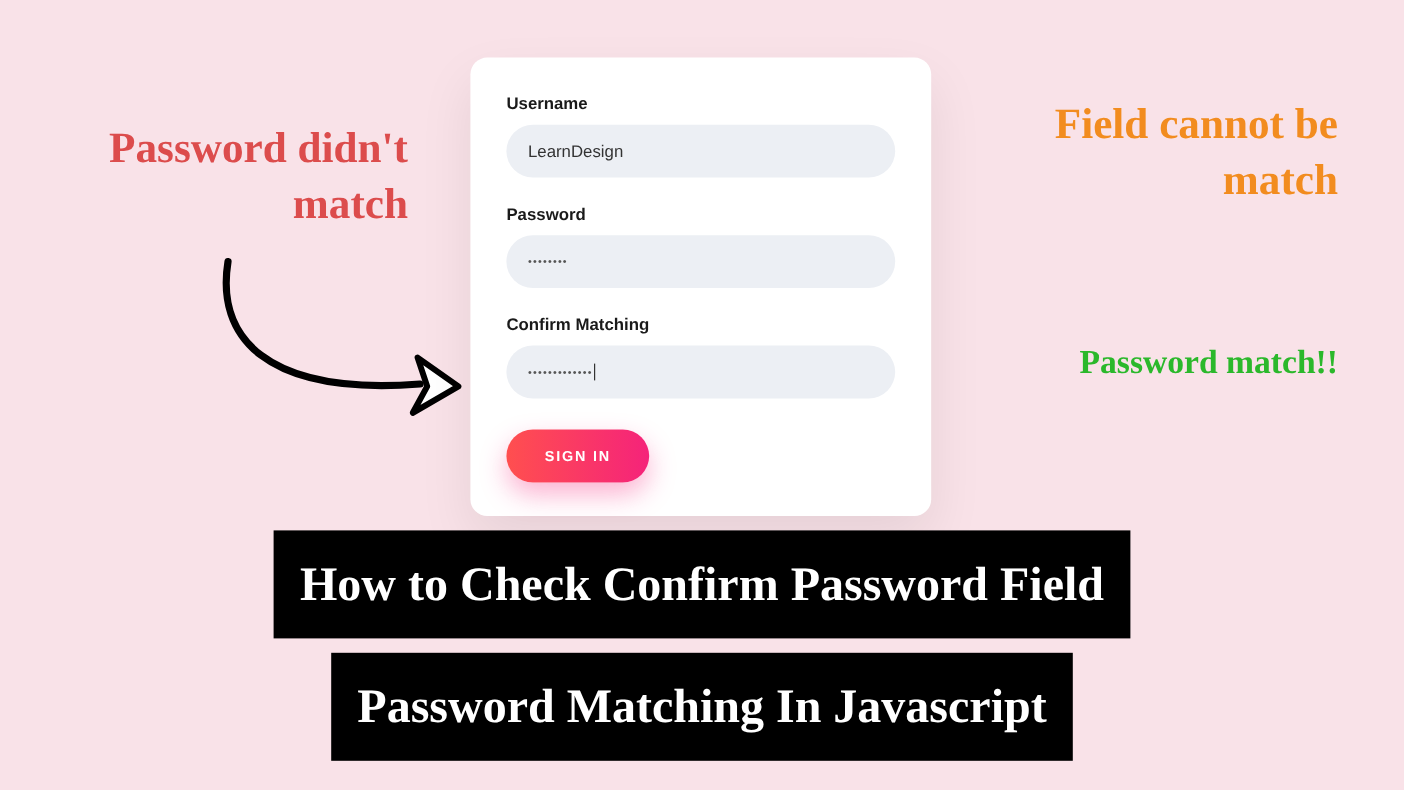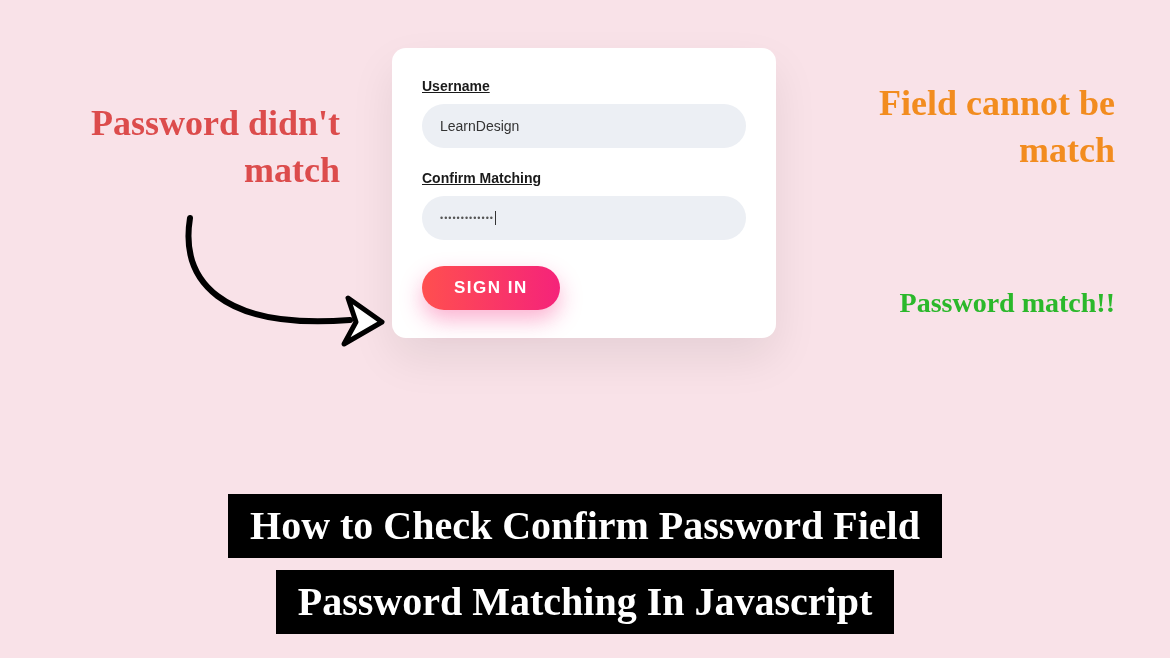--- a/index.html
+++ b/index.html
@@ -44,21 +44,20 @@
 
   .form-group { margin-bottom: 22px; }
   .form-group:last-of-type { margin-bottom: 26px; }
 
   .label {
     display: block;
     font-size: 14px;
     font-weight: 700;
     color: #1a1a1a;
     margin-bottom: 10px;
-    text-decoration: underline;
   }
 
   .field {
     width: 100%;
     height: 44px;
     background: #eceff4;
     border: none;
     border-radius: 22px;
     padding: 16px 18px;
     font-size: 14px;
@@ -73,21 +72,21 @@
     display: inline-flex;
     align-items: center;
     justify-content: center;
     padding: 0 32px;
     height: 44px;
     border-radius: 22px;
     border: none;
     background: linear-gradient(90deg, #ff4f4f 0%, #f5237a 100%);
     color: #fff;
     font-weight: 600;
-    font-size: 17px;
+    font-size: 12px;
     letter-spacing: 1.5px;
     cursor: pointer;
     box-shadow: 0 10px 22px rgba(245,35,122,0.35);
   }
 
   .cursor {
     display:inline-block;
     width:1px; height:14px;
     background:#333;
     vertical-align:middle;
@@ -102,21 +101,21 @@
     flex-direction: column;
     align-items: center;
     gap: 12px;
   }
   .title-bar {
     background: #000;
     color: #fff;
     font-family: Georgia, "Times New Roman", serif;
     font-size: 40px;
     font-weight: 600;
-    padding: 8px 22px;
+    padding: 21px 22px;
     line-height: 1.2;
   }
 </style>
 </head>
 <body>
 
 <div class="annotation anno-red">Password didn't match</div>
 <div class="annotation anno-orange">Field cannot be match</div>
 <div class="annotation anno-green">Password match!!</div>
 
@@ -127,20 +126,26 @@
 
 <div class="card">
 
   <div class="form-group">
     <span class="label">Username</span>
     <div class="field">
       <span>LearnDesign</span>
     </div>
   </div>
 
+  <div class="form-group">
+    <span class="label">Password</span>
+    <div class="field pw">
+      <span>••••••••</span>
+    </div>
+  </div>
 
   <div class="form-group">
     <span class="label">Confirm Matching</span>
     <div class="field pw">
       <span>•••••••••••••</span>
         <span class="cursor"></span>
     </div>
   </div>
 
   <button class="btn">SIGN IN</button>

